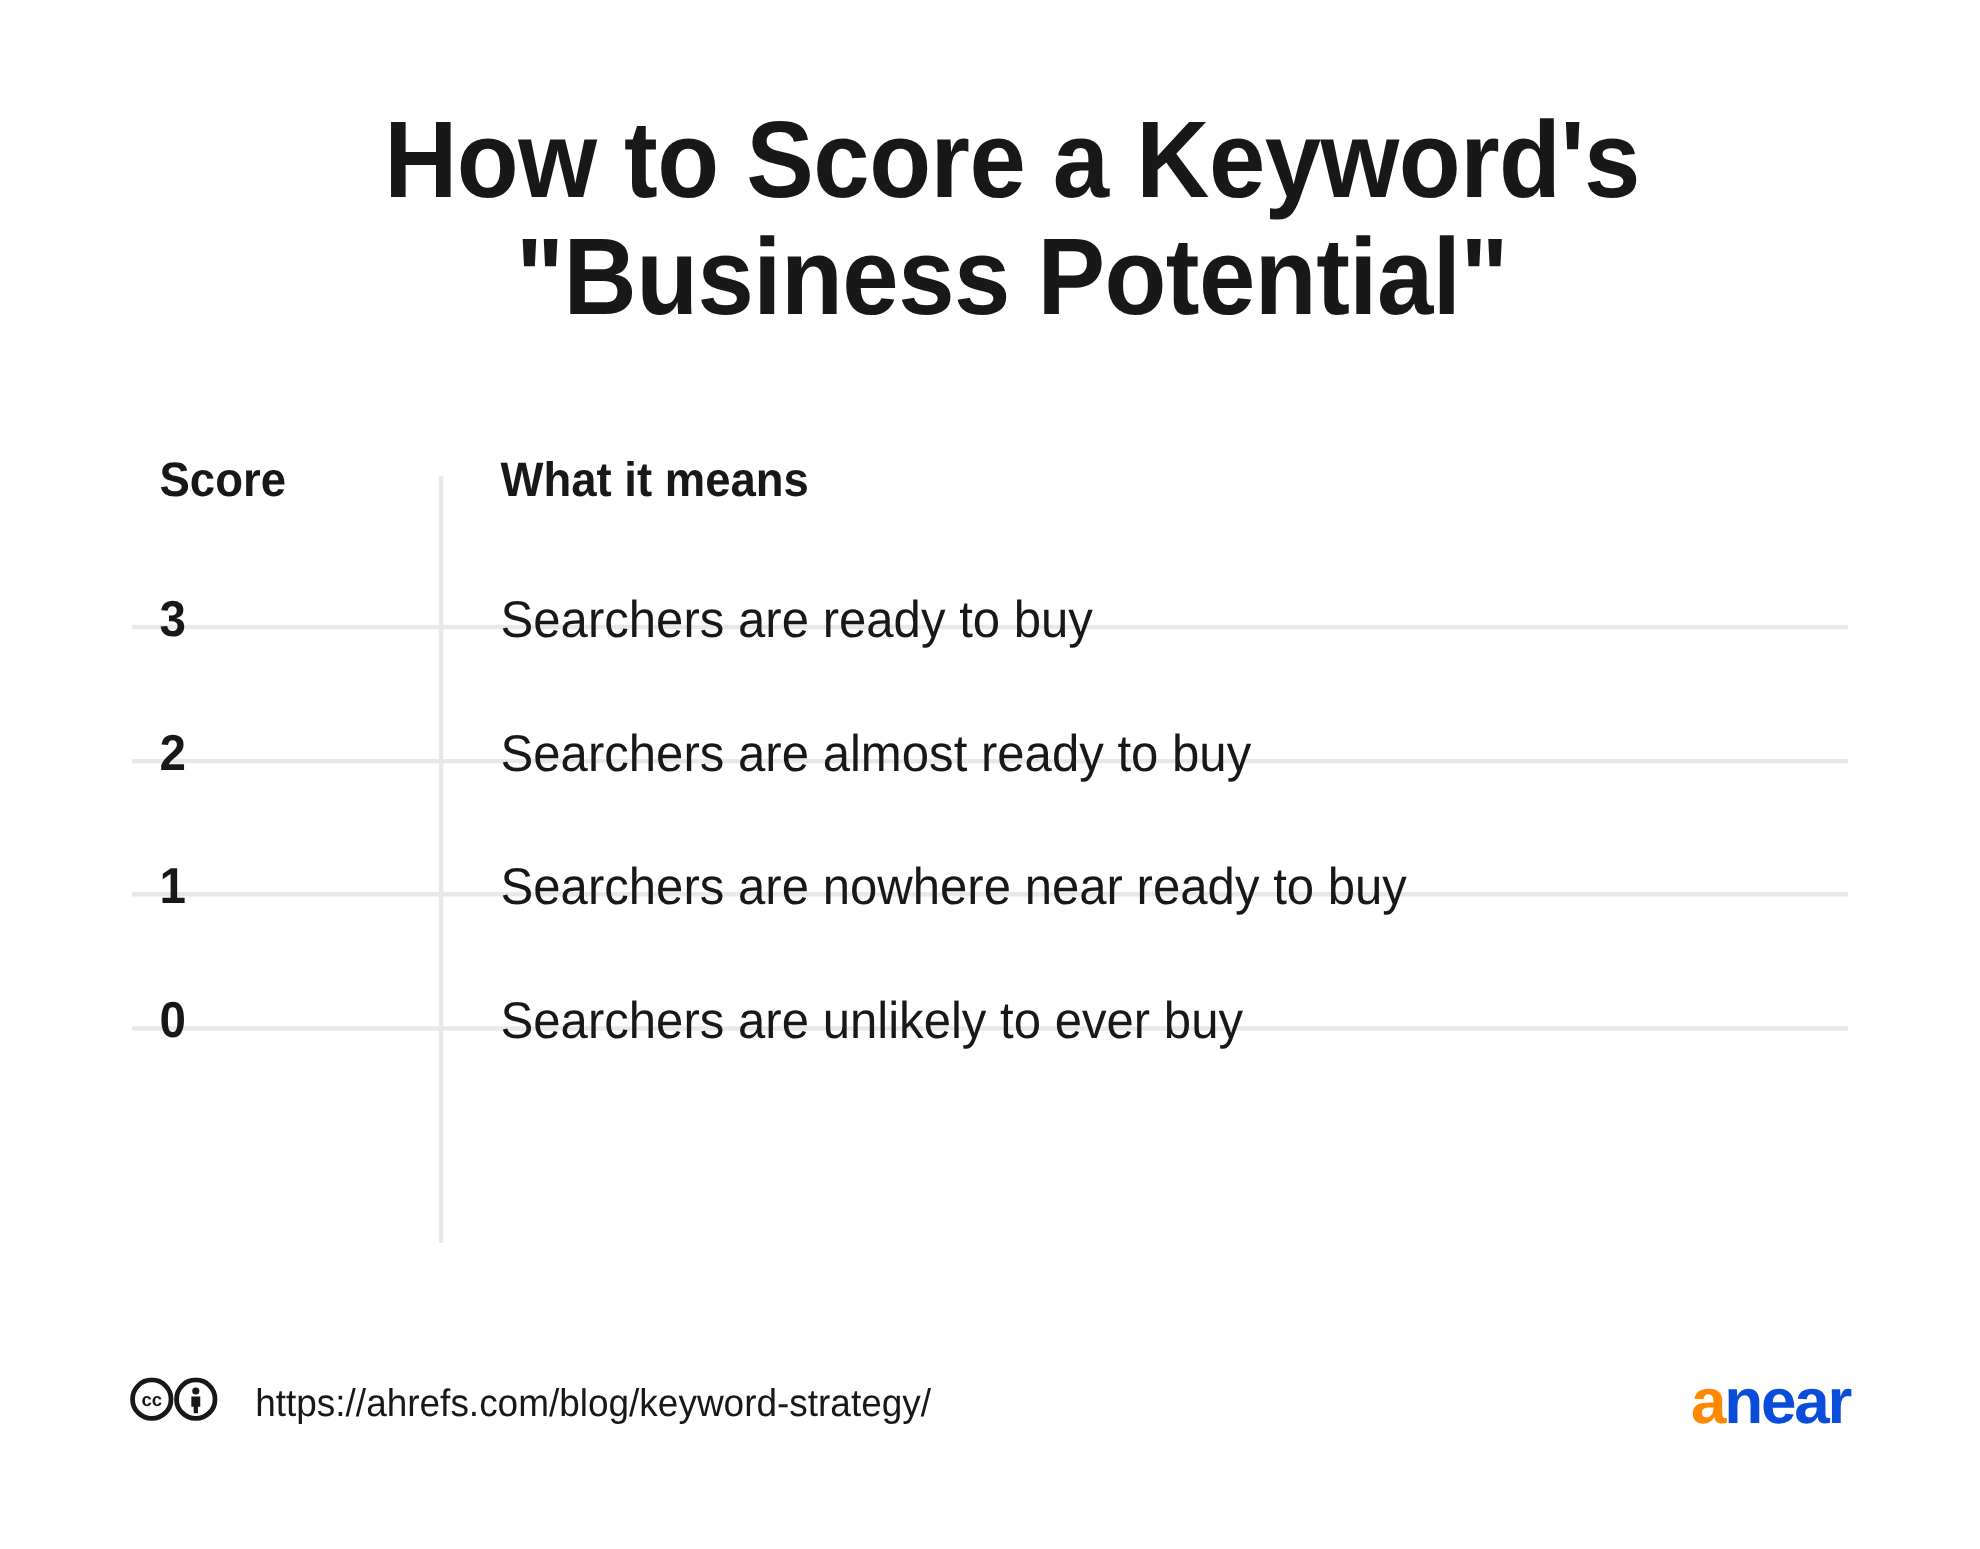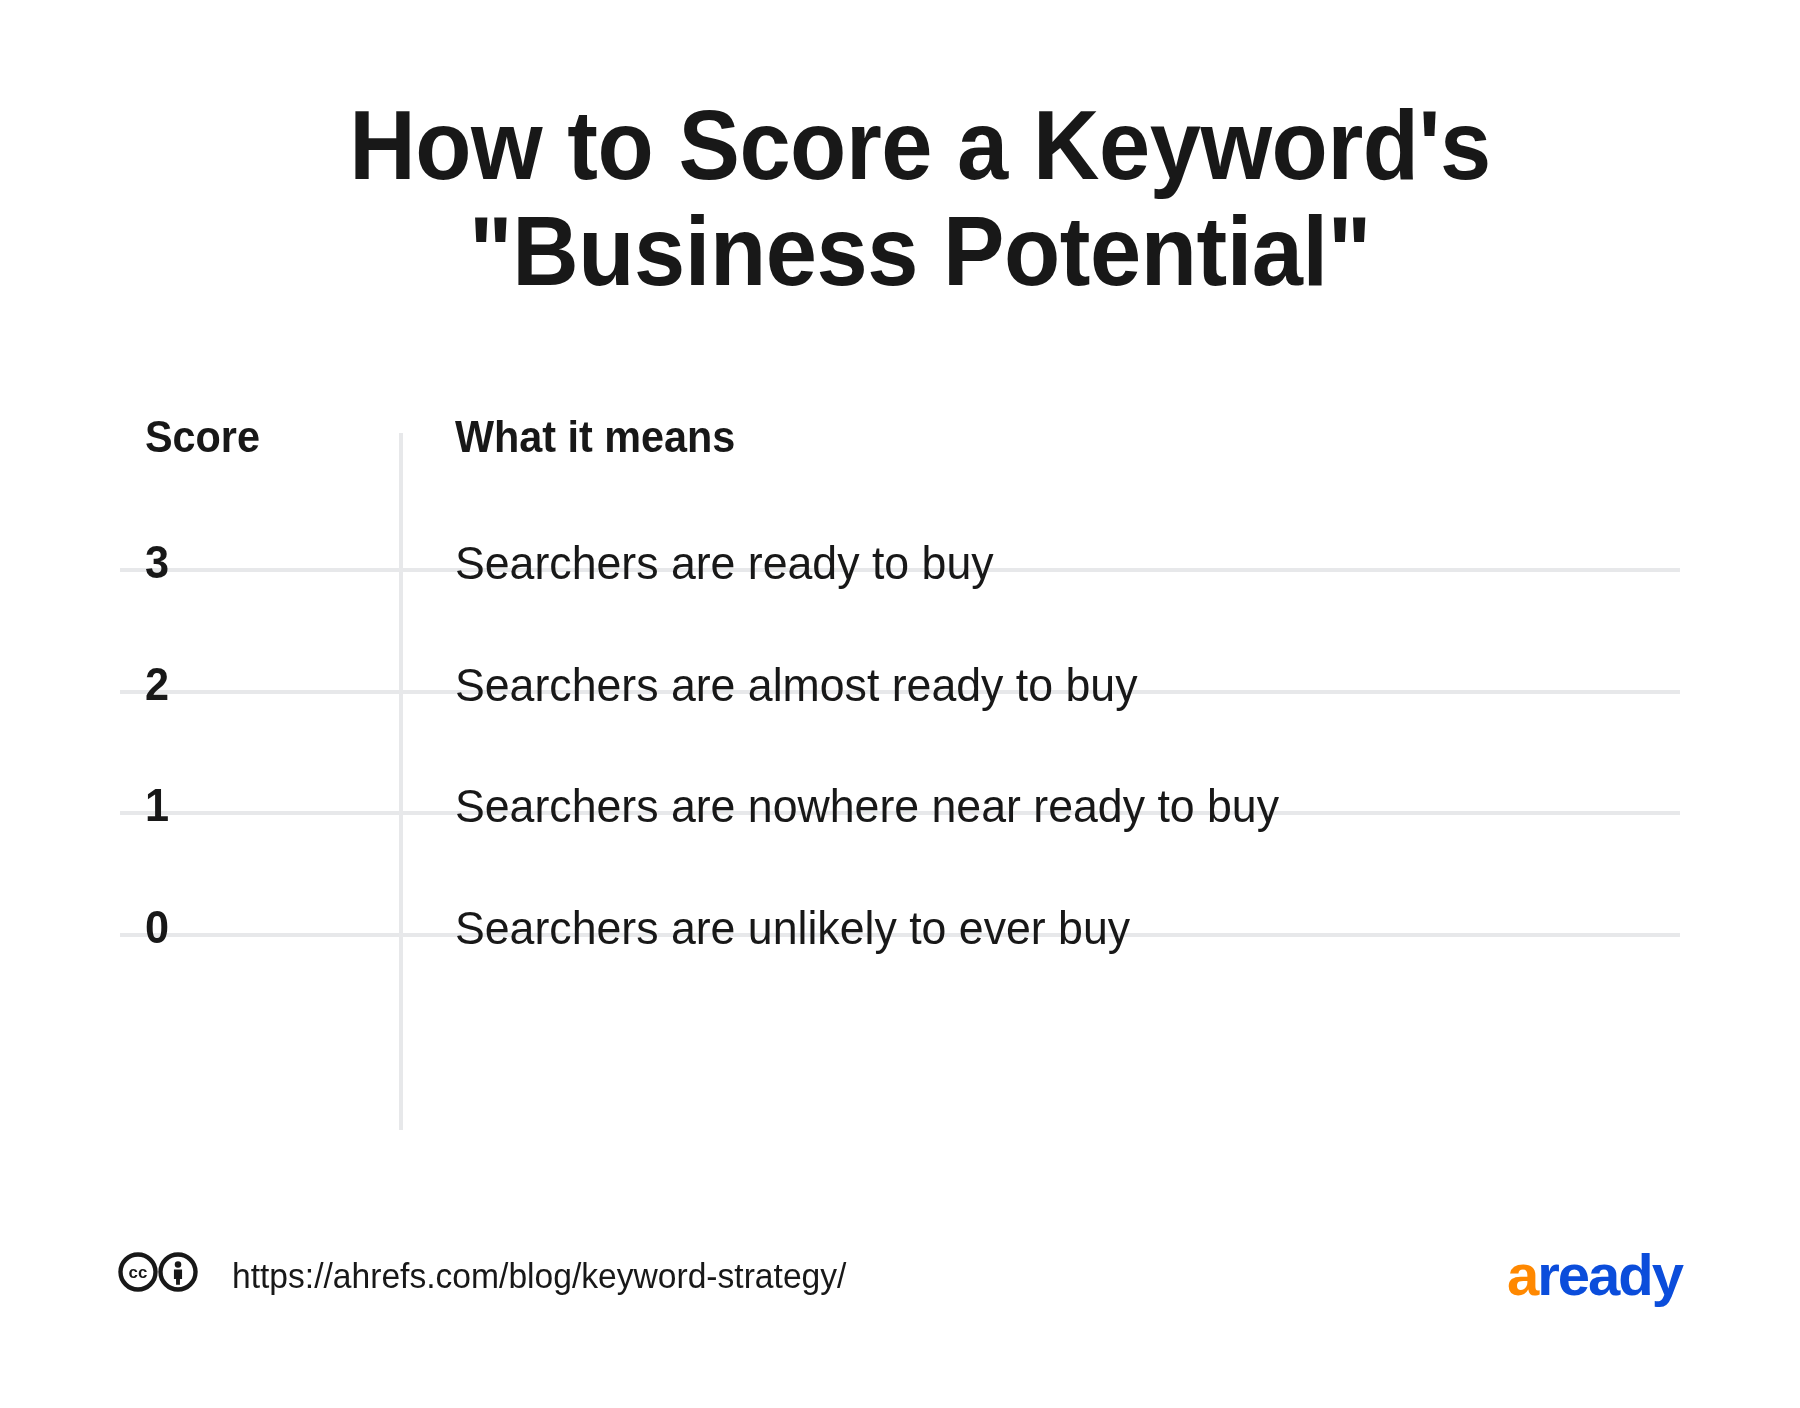--- a/index.html
+++ b/index.html
@@ -202,15 +202,15 @@
     <svg class="badge" viewBox="0 0 64 64">
       <circle cx="32" cy="32" r="28" fill="none" stroke="#181818" stroke-width="7"></circle>
       <circle cx="32" cy="20" r="5.2" fill="#181818"></circle>
       <path d="M25.5 28h13v15h-3.4v9.5h-6.2V43H25.5z" fill="#181818"></path>
     </svg>
   </div>
 
   <div class="footer-url">https://ahrefs.com/blog/keyword-strategy/</div>
 
   <div class="logo">
-    <span class="a">a</span><span class="hrefs">ready</span>
+    <span class="a">a</span><span class="hrefs">near</span>
   </div>
 </div>
 
 </body></html>

